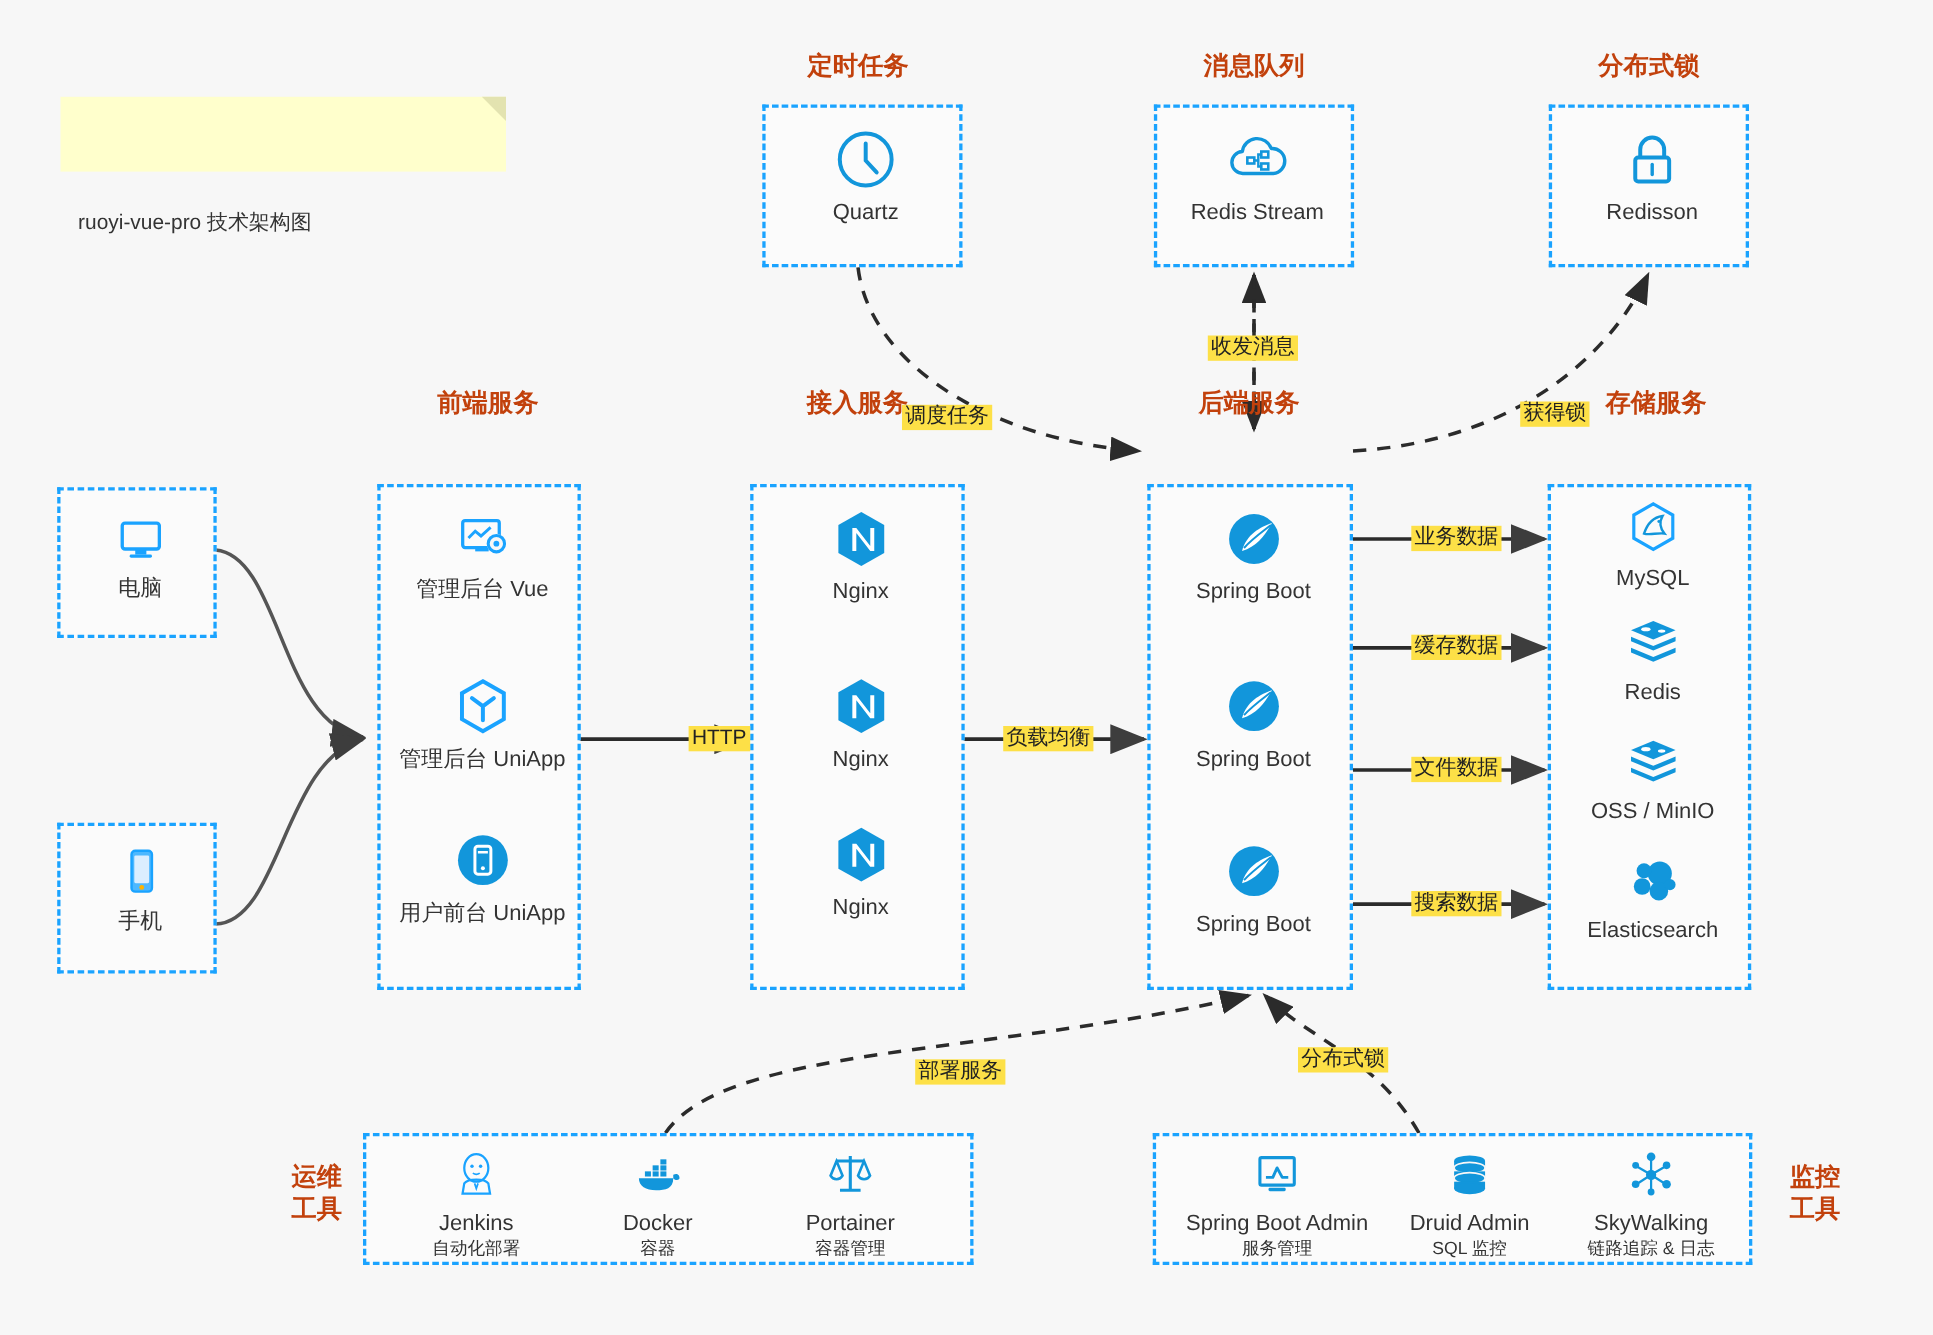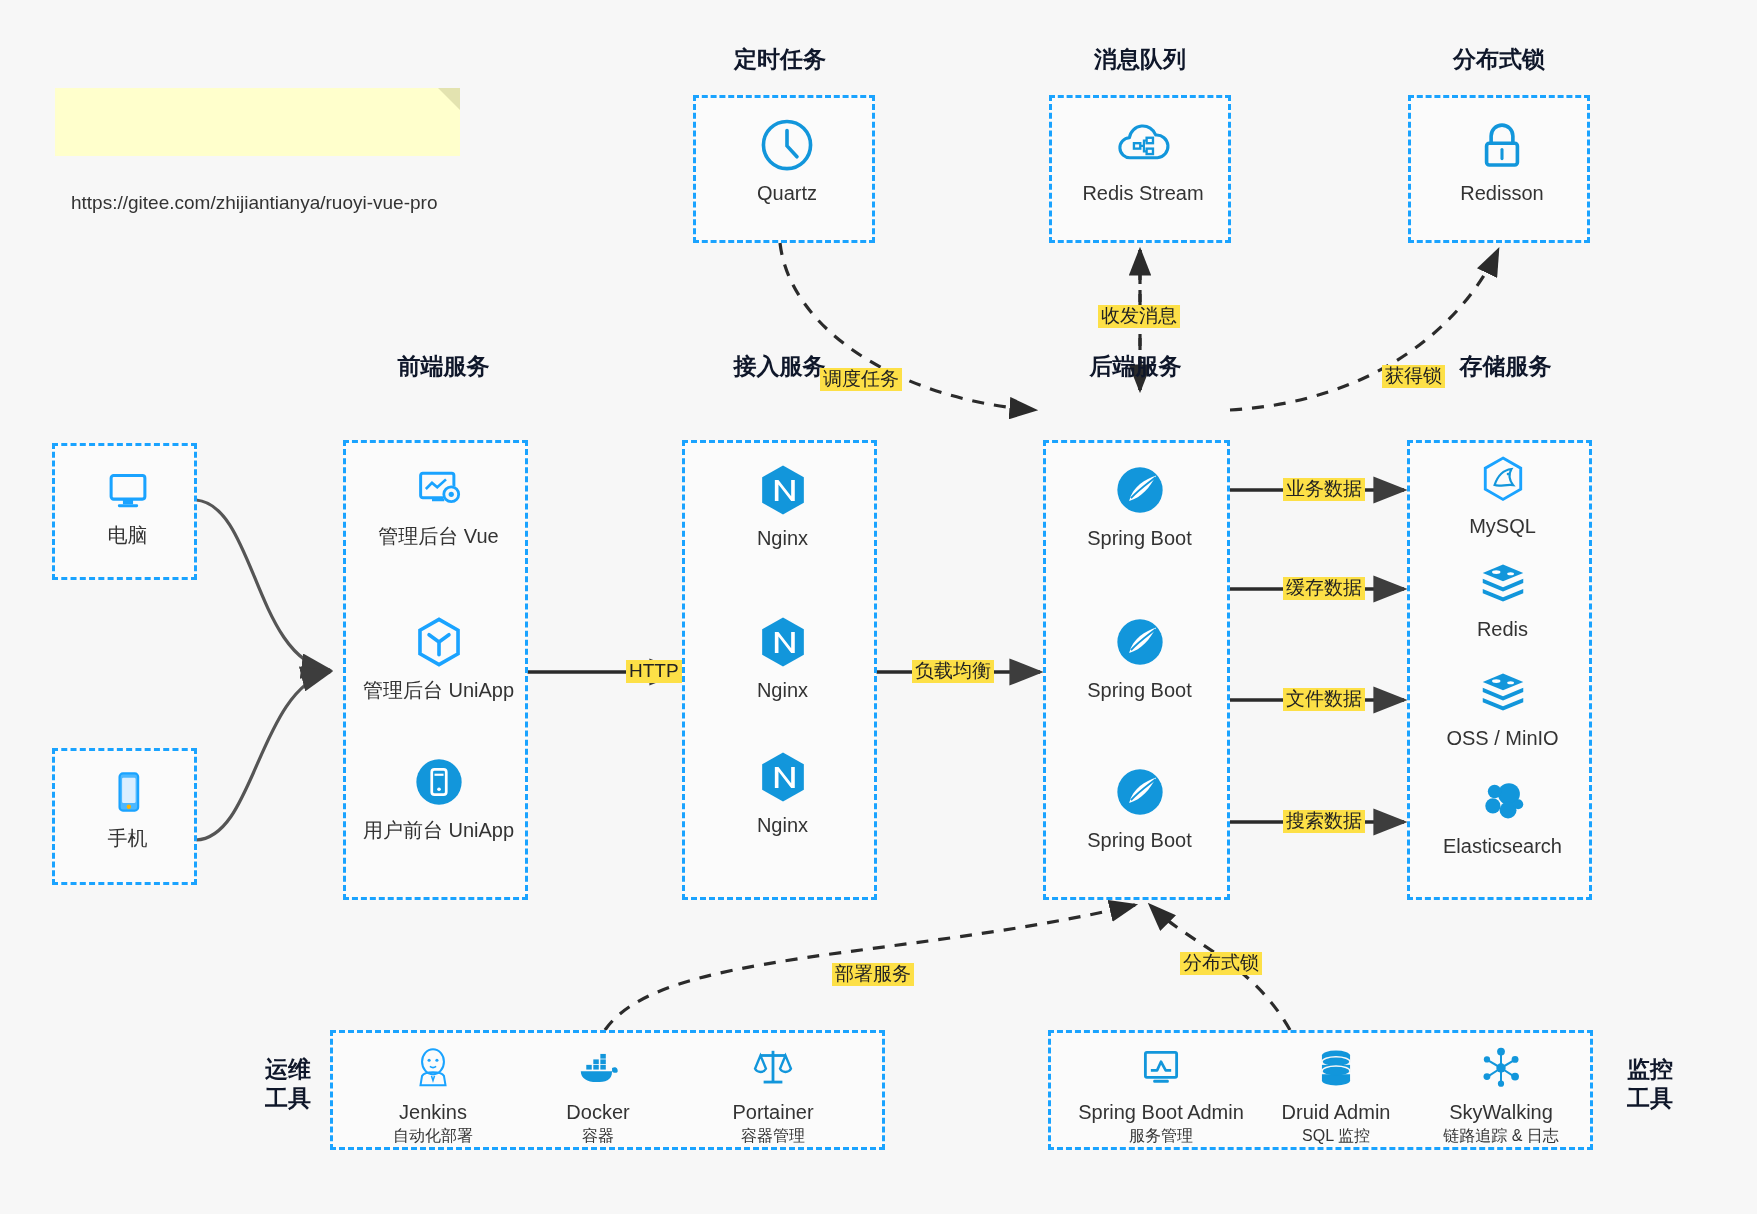--- a/index.html
+++ b/index.html
@@ -36,21 +36,21 @@
   
   .box {
     position: absolute;
     border: 3px dashed #1aa3ff;
     background: rgba(255,255,255,0.55);
     box-sizing: border-box;
   }
   
   .gtitle {
     position: absolute;
-    color: #0f172a;
+    color: #c2410c;
     font-weight: bold;
     font-size: 23px;
     text-align: center;
     white-space: nowrap;
     line-height: 1.25;
   }
   .gtitle.stack { text-align: center; }
   
   .node {
     position: absolute;
@@ -129,21 +129,21 @@
     <line x1="1230" y1="700" x2="1404" y2="700" stroke="#2b2b2b" stroke-width="3.4" marker-end="url(#arrow)"></line>
     <line x1="1230" y1="822" x2="1404" y2="822" stroke="#2b2b2b" stroke-width="3.4" marker-end="url(#arrow)"></line>
 
     <path d="M605,1030 C 660,950 900,960 1135,905" fill="none" stroke="#2b2b2b" stroke-width="3.2" stroke-dasharray="12,10" marker-end="url(#arrowd)"></path>
 
     <path d="M1290,1030 C 1250,960 1190,945 1150,905" fill="none" stroke="#2b2b2b" stroke-width="3.2" stroke-dasharray="12,10" marker-end="url(#arrowd)"></path>
   </svg>
 
   <div class="note" style="left:55px; top:88px; width:405px; height:68px;">
     <span class="fold"></span>
-    <div>https://gitee.com/zhijiantianya/ruoyi-vue-pro</div>
+    <div>ruoyi-vue-pro 技术架构图</div>
   </div>
 
   <div class="gtitle" style="left:700px; top:45px; width:160px;">定时任务</div>
   <div class="box" style="left:693px; top:95px; width:182px; height:148px;">
     <div class="node" style="left:0; top:18px; width:182px;">
       <span class="icon">
         <svg width="58" height="58" viewBox="0 0 64 64">
           <circle cx="32" cy="32" r="26" fill="none" stroke="#1296db" stroke-width="4"></circle>
           <path d="M32 16 L32 33 L43 45" fill="none" stroke="#1296db" stroke-width="4" stroke-linecap="round"></path>
         </svg>

